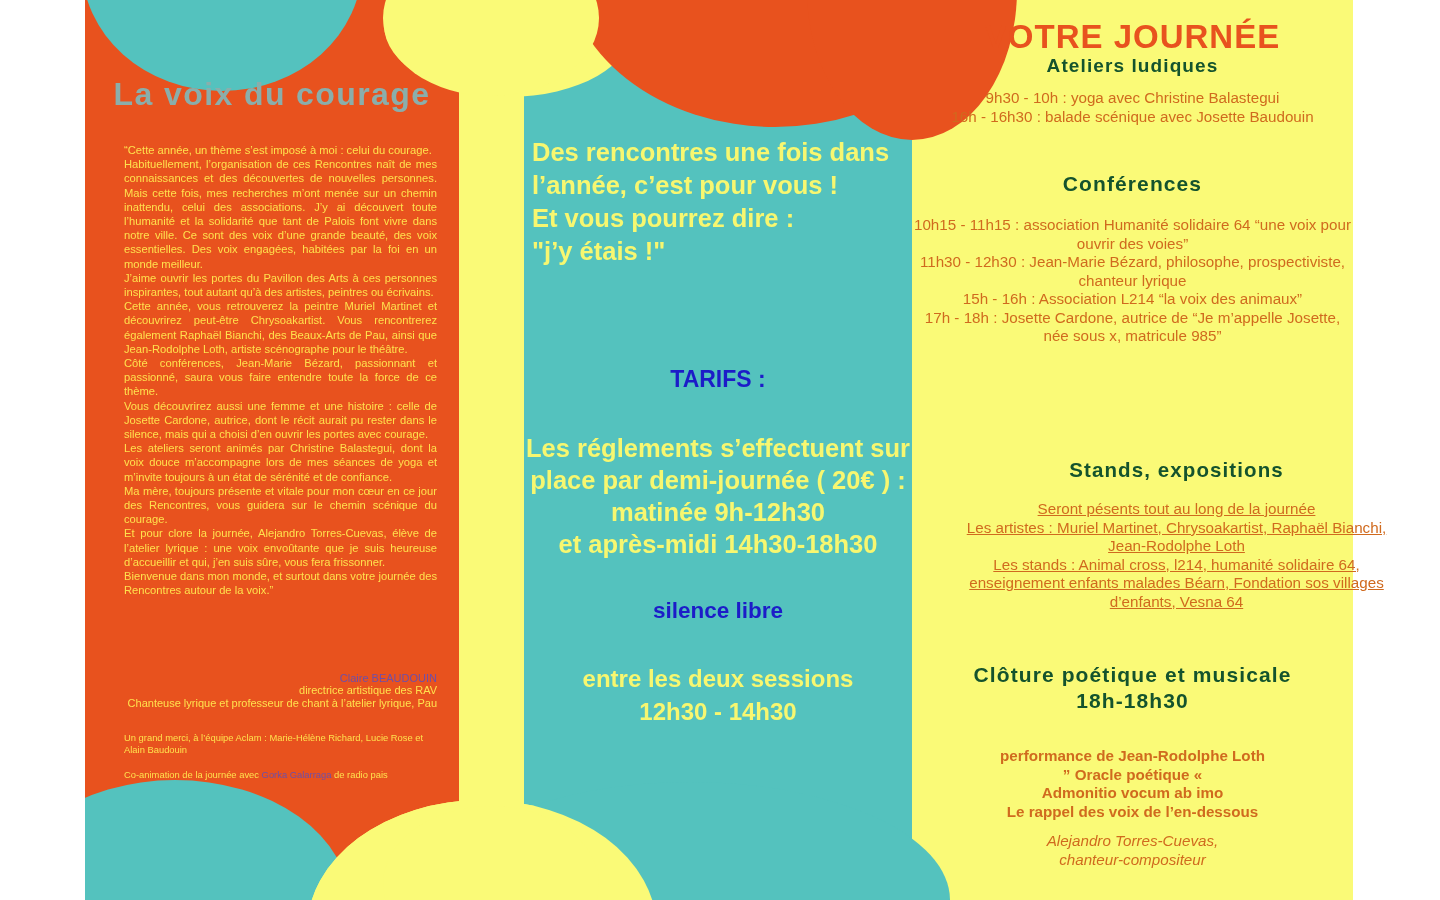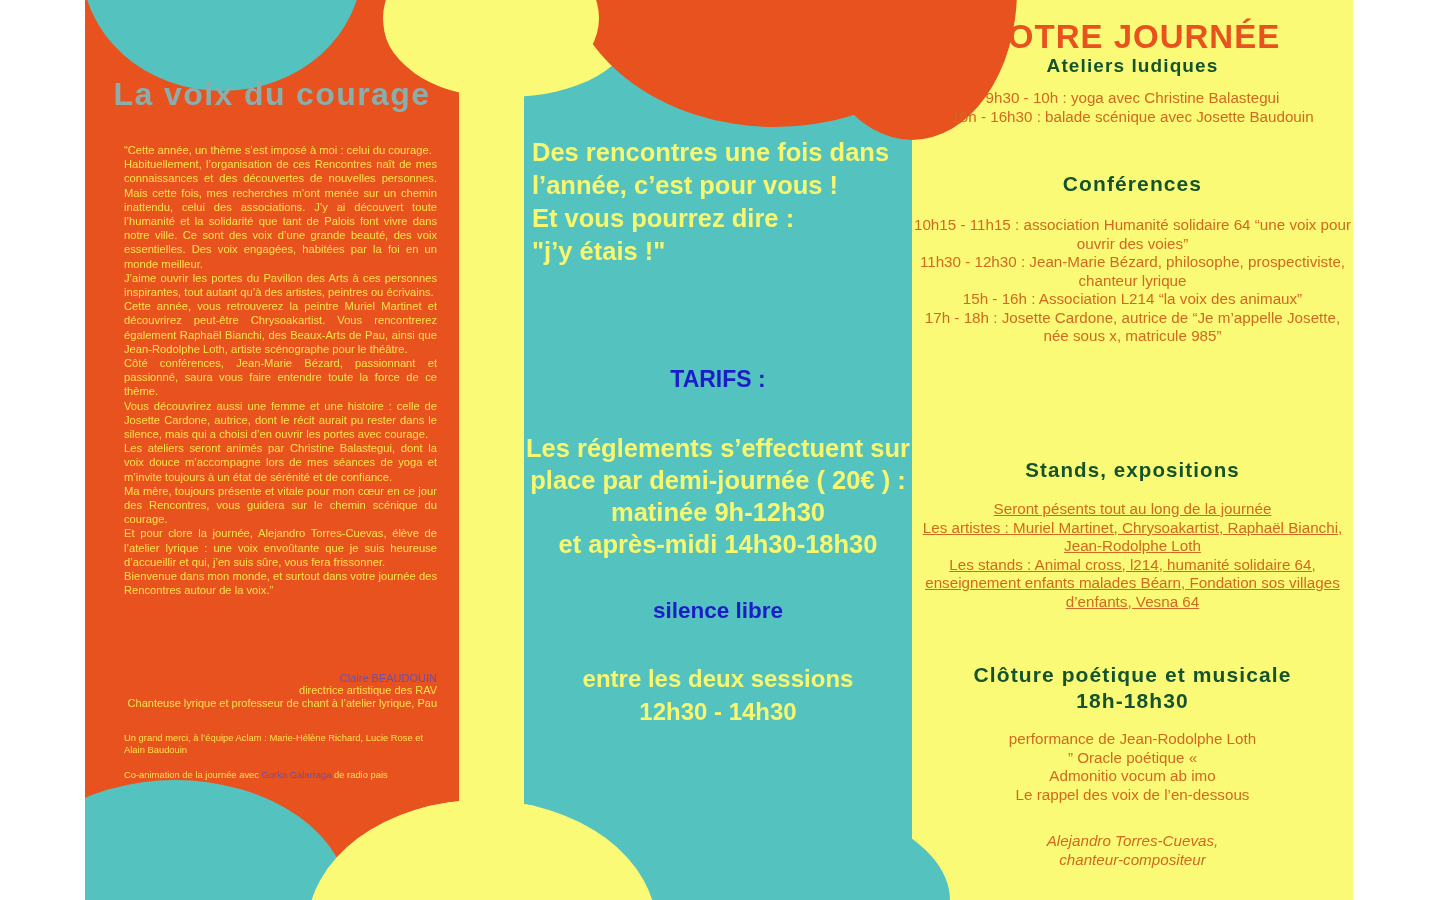--- a/index.html
+++ b/index.html
@@ -99,26 +99,26 @@
   .r-body{
     text-align:center;color:#d06a1e;font-size:15.2px;line-height:18.5px;
   }
   .blk{position:absolute;left:0;width:441px;}
   .sec-ateliers{top:55px;}
   .sec-ateliers .r-h2{font-size:19px;}
   .sec-ateliers .r-body{margin-top:12px;}
   .sec-conf{top:172px;}
   .sec-conf .r-h2{font-size:21px;}
   .sec-conf .r-body{margin-top:20px;}
-  .sec-stands{top:458px;}
+  .sec-stands{top:458px;margin-left:44px;}
   .sec-stands .r-h2{font-size:20.5px;}
   .sec-stands .r-body{margin-top:18px;}
   .sec-cloture{top:662px;}
   .sec-cloture .r-h2{font-size:21px;line-height:26px;}
-  .sec-cloture .r-body{margin-top:16px;}
+  .sec-cloture .r-body{margin-top:33px;font-weight:bold;}
   .sec-closing{top:832px;font-style:italic;}
   .sec-closing .r-body{font-size:15.2px;}
 </style>
 </head>
 <body>
 
 <div class="poster">
 
   <svg class="bg" viewBox="0 0 1440 900" preserveAspectRatio="none">
 

